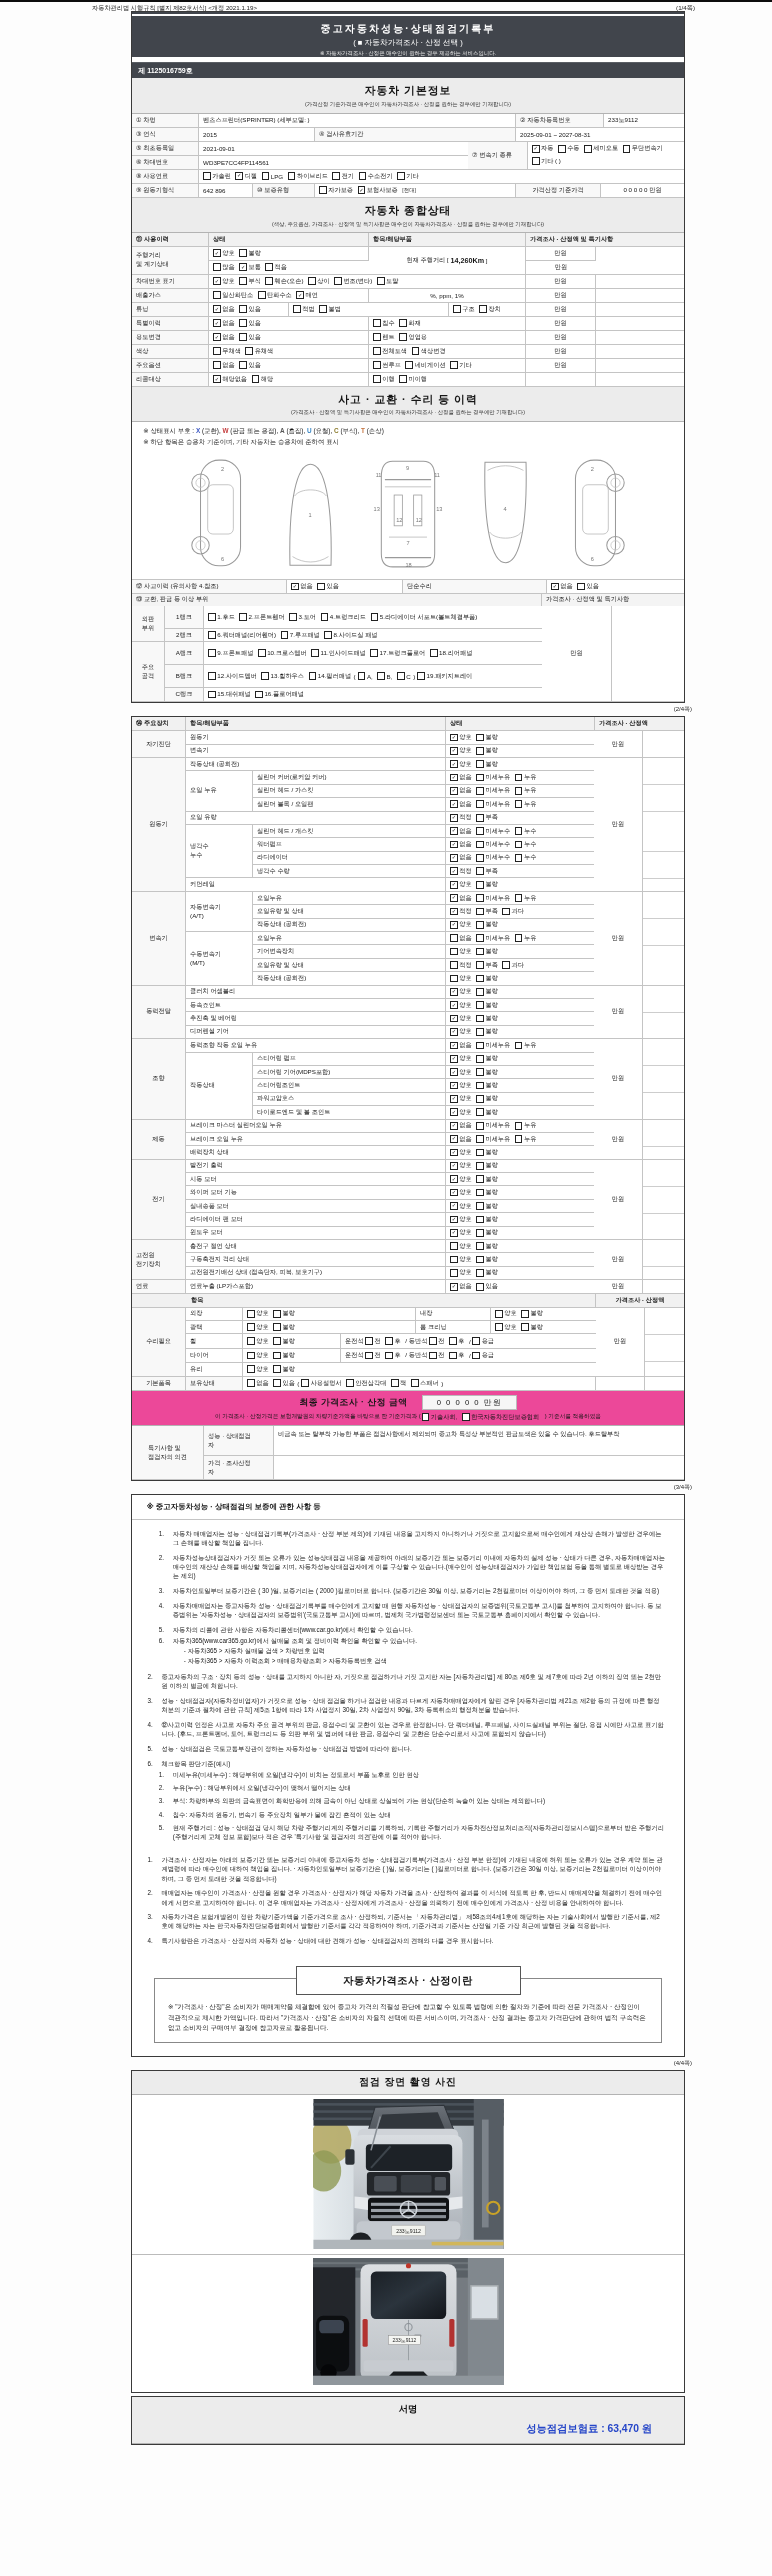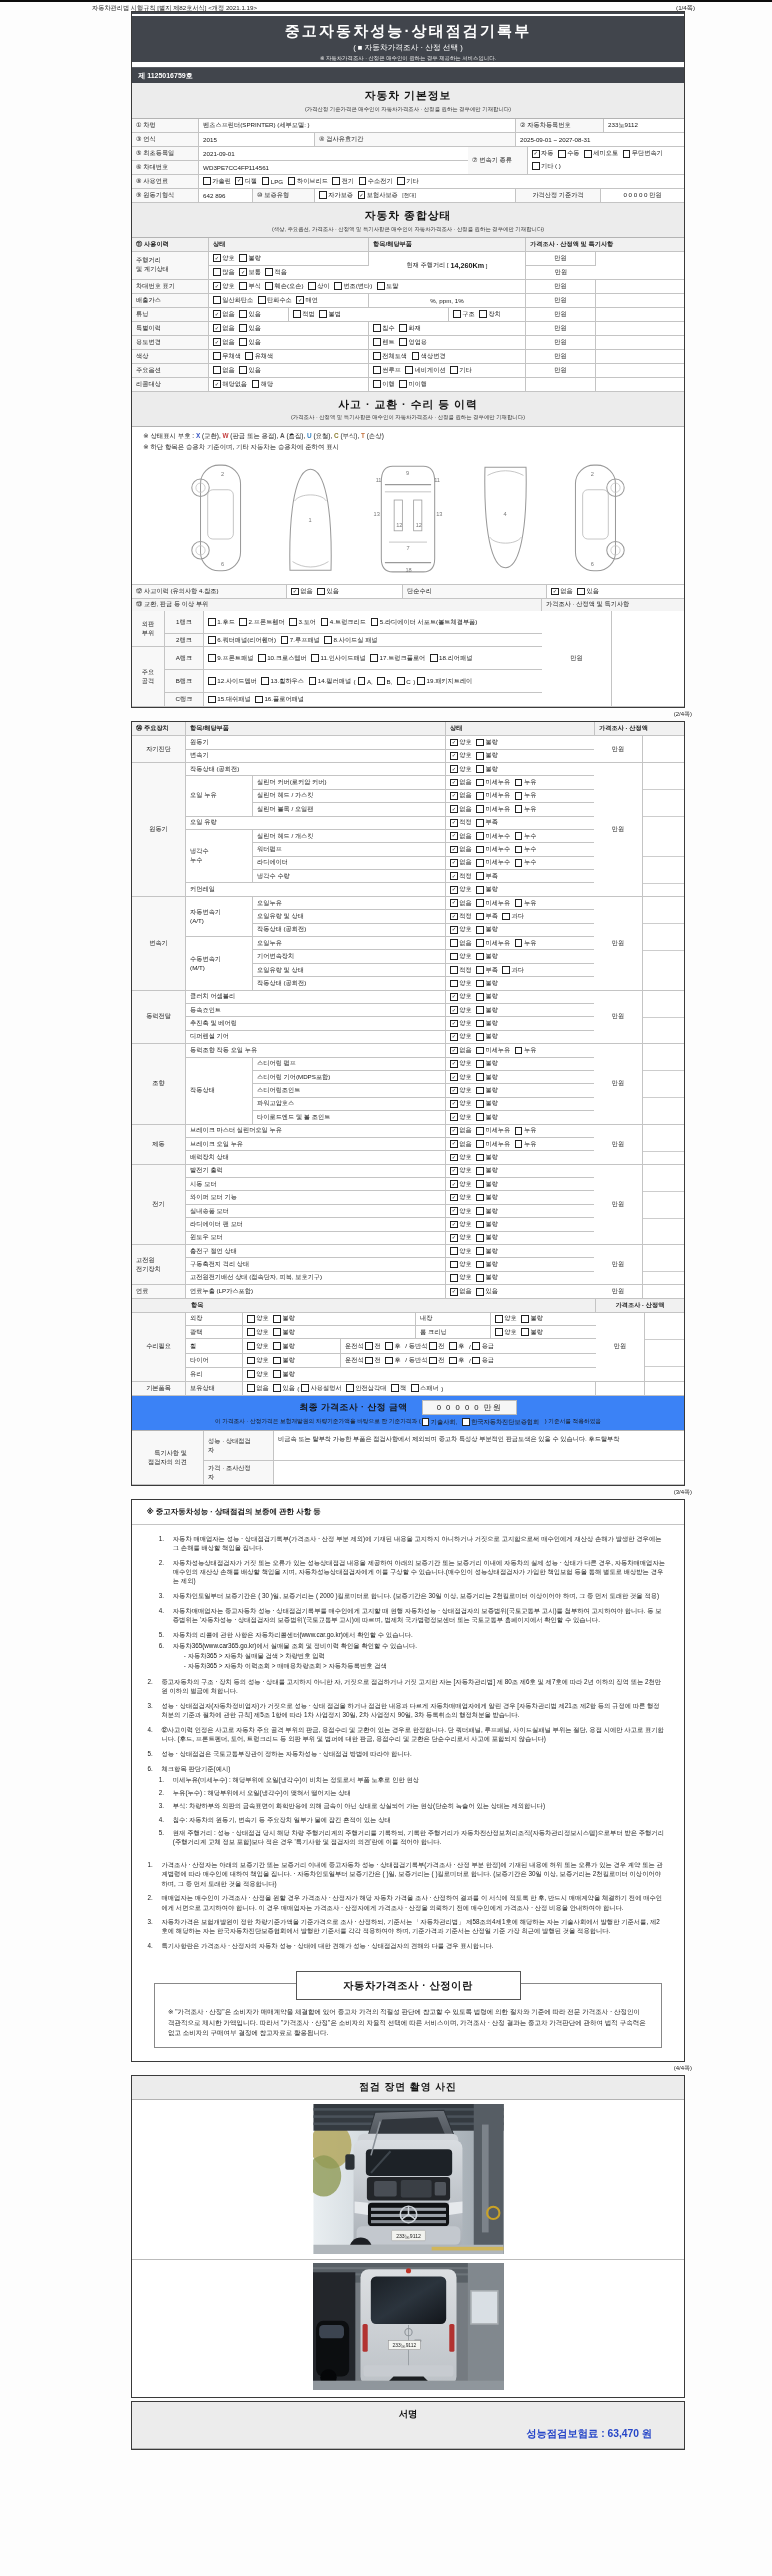--- a/index.html
+++ b/index.html
@@ -6,37 +6,37 @@
   #page{position:relative;width:773px;height:2576px;background:#fdfdfd;overflow:hidden;}
   .topline{height:2.1px;background:#0d0d0d;}
   .meta{position:absolute;top:3.6px;left:92px;font-size:6.2px;color:#222;}
   .pg1{position:absolute;top:3.6px;right:78px;font-size:6.2px;color:#222;}
   .form{width:554px;margin:9.3px 0 0 131px;}
   .blk{border:1px solid #3a3a3a;border-top-width:1.5px;border-bottom-width:1.5px;background:#fff;box-sizing:border-box;}
   .pgmark{width:561px;text-align:right;font-size:6px;color:#222;margin:1.5px 0 2.6px;}
   
   .dkhead{background:#41454c;color:#fff;padding-top:2.1px;}
   .stripe{height:1.5px;background:#fff;}
-  .dkhead h1{margin:6.2px 0 2.1px;text-align:center;font-size:15px;letter-spacing:2.1px;font-weight:700;}
+  .dkhead h1{margin:6.2px 0 2.1px;text-align:center;font-size:10px;letter-spacing:2.1px;font-weight:700;}
   .dsub{text-align:center;font-size:7.7px;margin:1.5px 0;}
   .dnote{text-align:center;font-size:5.4px;color:#e6e6e6;margin:2.1px 0 4.6px;}
   .docrow{background:#41454c;color:#fff;font-size:7px;font-weight:700;padding:2.6px 6.2px;border-top:0.5px solid #5a5e64;}
   
   .sechead{background:#ececec;text-align:center;padding:6.2px 0 4.6px;border-bottom:0.5px solid #b3b3b3;}
   .sechead .t{font-size:10.8px;font-weight:700;letter-spacing:1px;}
   .sechead .s{font-size:5.4px;color:#333;margin-top:2.6px;}
   
   .trow{display:flex;align-items:stretch;min-width:0;}
   .col{display:flex;flex-direction:column;min-width:0;}
   .grow{flex:1 1 auto;min-width:0;}
   .cell{box-sizing:border-box;border-right:0.5px solid #c4c4c4;border-bottom:0.5px solid #c4c4c4;padding:1px 4.1px;display:flex;align-items:center;font-size:6.2px;min-height:13.4px;background:#fff;}
   .cell:last-child{border-right:none;}
   .lblc{background:#f8f8f8;}
   .hdc{background:#f1f1f1;font-weight:700;}
-  .cc{justify-content:center;text-align:right;}
+  .cc{justify-content:center;text-align:left;}
   .pre{white-space:pre-line;}
   .wrap{flex-wrap:wrap;}
   .bold{font-weight:700;}
   .extrac{background:repeating-linear-gradient(to bottom,#fff 0,#fff 13px,#cdcdcd 13px,#cdcdcd 13.4px);}
   
   .opt{display:inline-flex;align-items:center;margin-right:4.6px;white-space:nowrap;font-size:6.2px;}
   .opt .bx{width:5.7px;height:5.7px;border:1px solid #222;margin-right:1.5px;display:inline-flex;align-items:center;justify-content:center;font-size:5.2px;font-weight:700;background:#fff;color:#111;flex:none;line-height:1;}
   [data-cbgroup]{display:flex;flex-wrap:wrap;align-items:center;}
   span[data-cbgroup]{display:inline-flex;}
   .ptxt{margin:0 2.1px 0 -2.1px;}
@@ -1575,21 +1575,21 @@
                 <span class="bx"></span>
                 <span>스패너</span>
               </span>
             </span>
           <span class="ptxt">)</span>
         </div>
         <div class="cell cc" style="width:49px"></div>
         <div class="cell grow"></div>
       </div>
 
-      <div style="background:#3b82f6;border-bottom:0.5px solid #b3b3b3;padding:4.1px 0 3.6px;text-align:center">
+      <div style="background:#ec4899;border-bottom:0.5px solid #b3b3b3;padding:4.1px 0 3.6px;text-align:center">
         <span style="font-size:8.8px;font-weight:700;letter-spacing:0.5px">최종 가격조사 · 산정 금액</span>
         <span style="display:inline-block;margin-left:12.4px;background:#f6f6f6;border:0.5px solid #bbb;padding:1.5px 13.4px;font-size:7.7px;letter-spacing:1.5px">0 0 0 0 0 만원</span>
         <div style="font-size:5.7px;margin-top:2.6px;display:flex;justify-content:center;align-items:center">
           <span>이 가격조사 · 산정가격은 보험개발원의 차량기준가액을 바탕으로 한 기준가격과 (</span>
           <span data-cbgroup="final.refs" style="margin:0 1px">
               <span class="opt">
                 <span class="bx"></span>
                 <span>기술사회,</span>
               </span>
               <span class="opt">

